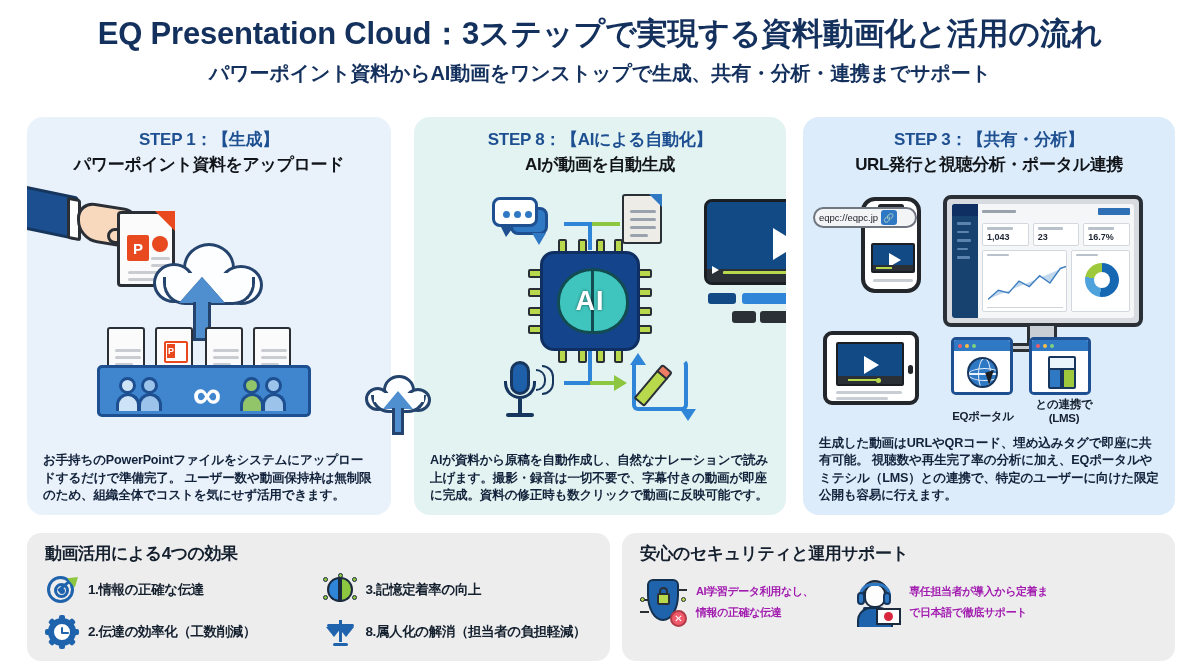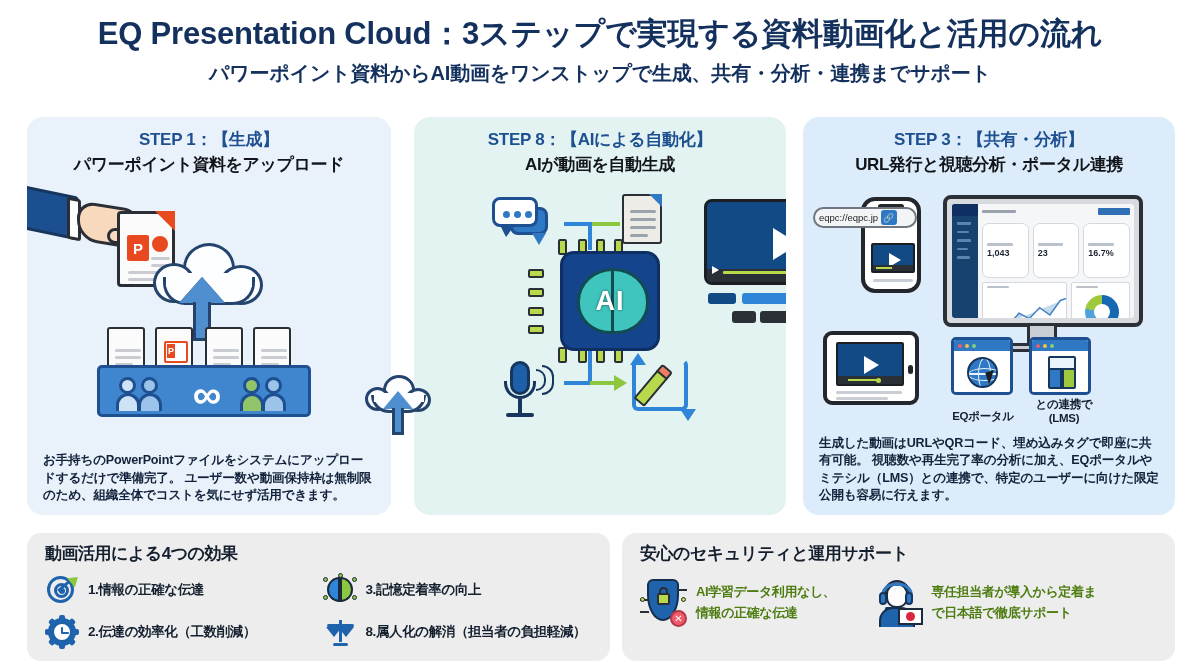--- a/index.html
+++ b/index.html
@@ -128,21 +128,21 @@
 
   .tablet{position:absolute;background:#ffffff;border:4px solid #23272c;border-radius:9px;box-sizing:border-box;}
 
   .monitor{position:absolute;}
   .monitor .screen{position:absolute;inset:0;background:#d7dade;border:4px solid #2b3036;border-radius:8px;box-sizing:border-box;padding:5px;}
   .monitor .inner{position:absolute;inset:5px;background:#f4f6f8;border-radius:3px;overflow:hidden;display:flex;}
   .monitor .side{width:26px;background:#17416f;height:100%;}
   .monitor .side .sln{height:2.5px;background:#5b83ad;margin:6px 5px;border-radius:1px;}
   .monitor .main{flex:1;padding:4px;}
   .kpi-row{display:flex;gap:4px;margin-top:8px;}
-  .kpi{flex:1;background:#fff;border:1px solid #d3d8de;border-radius:7px;padding:19px 4px;}
+  .kpi{flex:1;background:#fff;border:1px solid #d3d8de;border-radius:2px;padding:3px 4px;}
   .kpi .kl{height:2.5px;background:#b9c1ca;width:70%;border-radius:1px;}
   .kpi .kv{font-size:9px;font-weight:700;color:#1b2430;margin-top:2px;line-height:10px;}
   .chart-row{display:flex;gap:4px;margin-top:4px;height:62px;}
   .chartbox{background:#fff;border:1px solid #d3d8de;border-radius:2px;position:relative;overflow:hidden;}
   .donut{position:absolute;border-radius:50%;}
   .monitor .stand{position:absolute;background:#c9ced4;border:3px solid #2b3036;box-sizing:border-box;}
   .monitor .foot{position:absolute;background:#c9ced4;border:3px solid #2b3036;border-radius:4px;box-sizing:border-box;}
 
   .appwin{position:absolute;background:#ffffff;border:3px solid #1d4f91;border-radius:5px;box-sizing:border-box;overflow:hidden;}
   .appwin .tb{height:11px;background:#2f78c4;display:flex;align-items:center;gap:3px;padding-left:4px;}
@@ -192,21 +192,21 @@
   .brainico .rh{position:absolute;right:0;top:0;width:13px;height:25px;background:#8dc63f;border:2px solid #1b2a3d;border-radius:0 13px 13px 0;box-sizing:border-box;}
   .nd{position:absolute;width:5px;height:5px;border-radius:50%;background:#8dc63f;border:1.5px solid #1b2a3d;box-sizing:border-box;}
 
   .scale{position:absolute;left:3px;top:3px;width:28px;height:28px;}
   .scale .post{position:absolute;left:13px;top:2px;width:3px;height:22px;background:#1f63ad;}
   .scale .beam{position:absolute;left:1px;top:6px;width:27px;height:3px;background:#1f63ad;border-radius:2px;}
   .scale .base{position:absolute;left:7px;bottom:0;width:15px;height:3px;background:#1f63ad;border-radius:2px;}
 
   .sec-grid{position:absolute;left:18px;right:12px;top:44px;display:flex;gap:20px;}
   .sec-item{display:flex;align-items:center;gap:10px;}
-  .sec-item .txt{font-size:13px;font-weight:700;color:#4d7c0f;line-height:21px;letter-spacing:-0.4px;white-space:nowrap;}
+  .sec-item .txt{font-size:11px;font-weight:700;color:#a21caf;line-height:21px;letter-spacing:-0.4px;white-space:nowrap;}
 
   .shield{position:relative;width:46px;height:50px;flex:0 0 46px;}
   .shield .body{position:absolute;left:7px;top:2px;width:32px;height:42px;background:#1f63ad;border:2.5px solid #14304f;border-radius:6px 6px 16px 16px/6px 6px 26px 26px;box-sizing:border-box;}
   .shield .lock{position:absolute;left:17px;top:16px;width:13px;height:12px;background:#b7d94b;border:2px solid #2a2f36;border-radius:2px;box-sizing:border-box;z-index:3;}
   .shield .shk{position:absolute;left:19px;top:10px;width:9px;height:9px;border:2px solid #2a2f36;border-bottom:none;border-radius:5px 5px 0 0;box-sizing:border-box;z-index:2;}
   .shield .xbadge{position:absolute;right:-1px;bottom:0px;width:17px;height:17px;border-radius:50%;background:#ef5b6b;border:2px solid #b23a48;box-sizing:border-box;color:#fff;font-size:10px;font-weight:700;display:flex;align-items:center;justify-content:center;z-index:4;}
   .shield .ar{position:absolute;height:1.5px;background:#2a2f36;}
   .shield .grn{position:absolute;width:5px;height:5px;border-radius:50%;background:#b7d94b;border:1.5px solid #2a2f36;box-sizing:border-box;}
 
   .agent{position:relative;width:50px;height:50px;flex:0 0 50px;}
@@ -371,21 +371,21 @@
           <div class="pin" style="left:56px;bottom:-12px;width:9px;height:16px;"></div>
           <div class="pin" style="left:74px;bottom:-12px;width:9px;height:16px;"></div>
           <div class="pin" style="left:-12px;top:18px;width:16px;height:9px;"></div>
           <div class="pin" style="left:-12px;top:37px;width:16px;height:9px;"></div>
           <div class="pin" style="left:-12px;top:56px;width:16px;height:9px;"></div>
           <div class="pin" style="left:-12px;top:74px;width:16px;height:9px;"></div>
           <div class="pin" style="right:-12px;top:18px;width:16px;height:9px;"></div>
           <div class="pin" style="right:-12px;top:37px;width:16px;height:9px;"></div>
           <div class="pin" style="right:-12px;top:56px;width:16px;height:9px;"></div>
           <div class="pin" style="right:-12px;top:74px;width:16px;height:9px;"></div>
-          <div class="chip" style="left:0;top:0;width:100px;height:100px;margin-left:20px;">
+          <div class="chip" style="left:0;top:0;width:100px;height:100px;">
             <div class="brain" style="left:14px;top:14px;width:72px;height:66px;"></div>
             <div class="abs" style="left:48px;top:16px;width:3px;height:62px;background:#124c52;z-index:2;"></div>
             <div class="ai">AI</div>
           </div>
         </div>
 
         <div class="mic" style="left:84px;top:172px;width:62px;height:62px;">
           <div class="cap" style="left:12px;top:0px;width:20px;height:34px;"></div>
           <div class="abs" style="left:6px;top:20px;width:32px;height:18px;border:3px solid #16365e;border-top:none;border-radius:0 0 18px 18px;box-sizing:border-box;"></div>
           <div class="stand" style="left:20px;top:38px;width:4px;height:16px;"></div>
@@ -416,20 +416,21 @@
 
           <div class="tri" style="left:5px;top:64px;"></div>
         </div>
         <div class="abs" style="left:294px;top:104px;width:28px;height:11px;background:#124a86;border-radius:3px;"></div>
         <div class="abs" style="left:328px;top:104px;width:60px;height:11px;background:#2f86d8;border-radius:3px;"></div>
         <div class="abs" style="left:318px;top:122px;width:24px;height:12px;background:#2b3036;border-radius:3px;"></div>
         <div class="abs" style="left:346px;top:122px;width:102px;height:12px;background:#2b3036;border-radius:3px;"></div>
 
       </div>
 
+      <div class="card-body">AIが資料から原稿を自動作成し、自然なナレーションで読み上げます。撮影・録音は一切不要で、字幕付きの動画が即座に完成。資料の修正時も数クリックで動画に反映可能です。</div>
     </div>
 
     <div class="card c3">
       <div class="card-head">
         <div class="step-label">STEP 3：【共有・分析】</div>
         <div class="step-title">URL発行と視聴分析・ポータル連携</div>
       </div>
 
       <div class="art">
 

